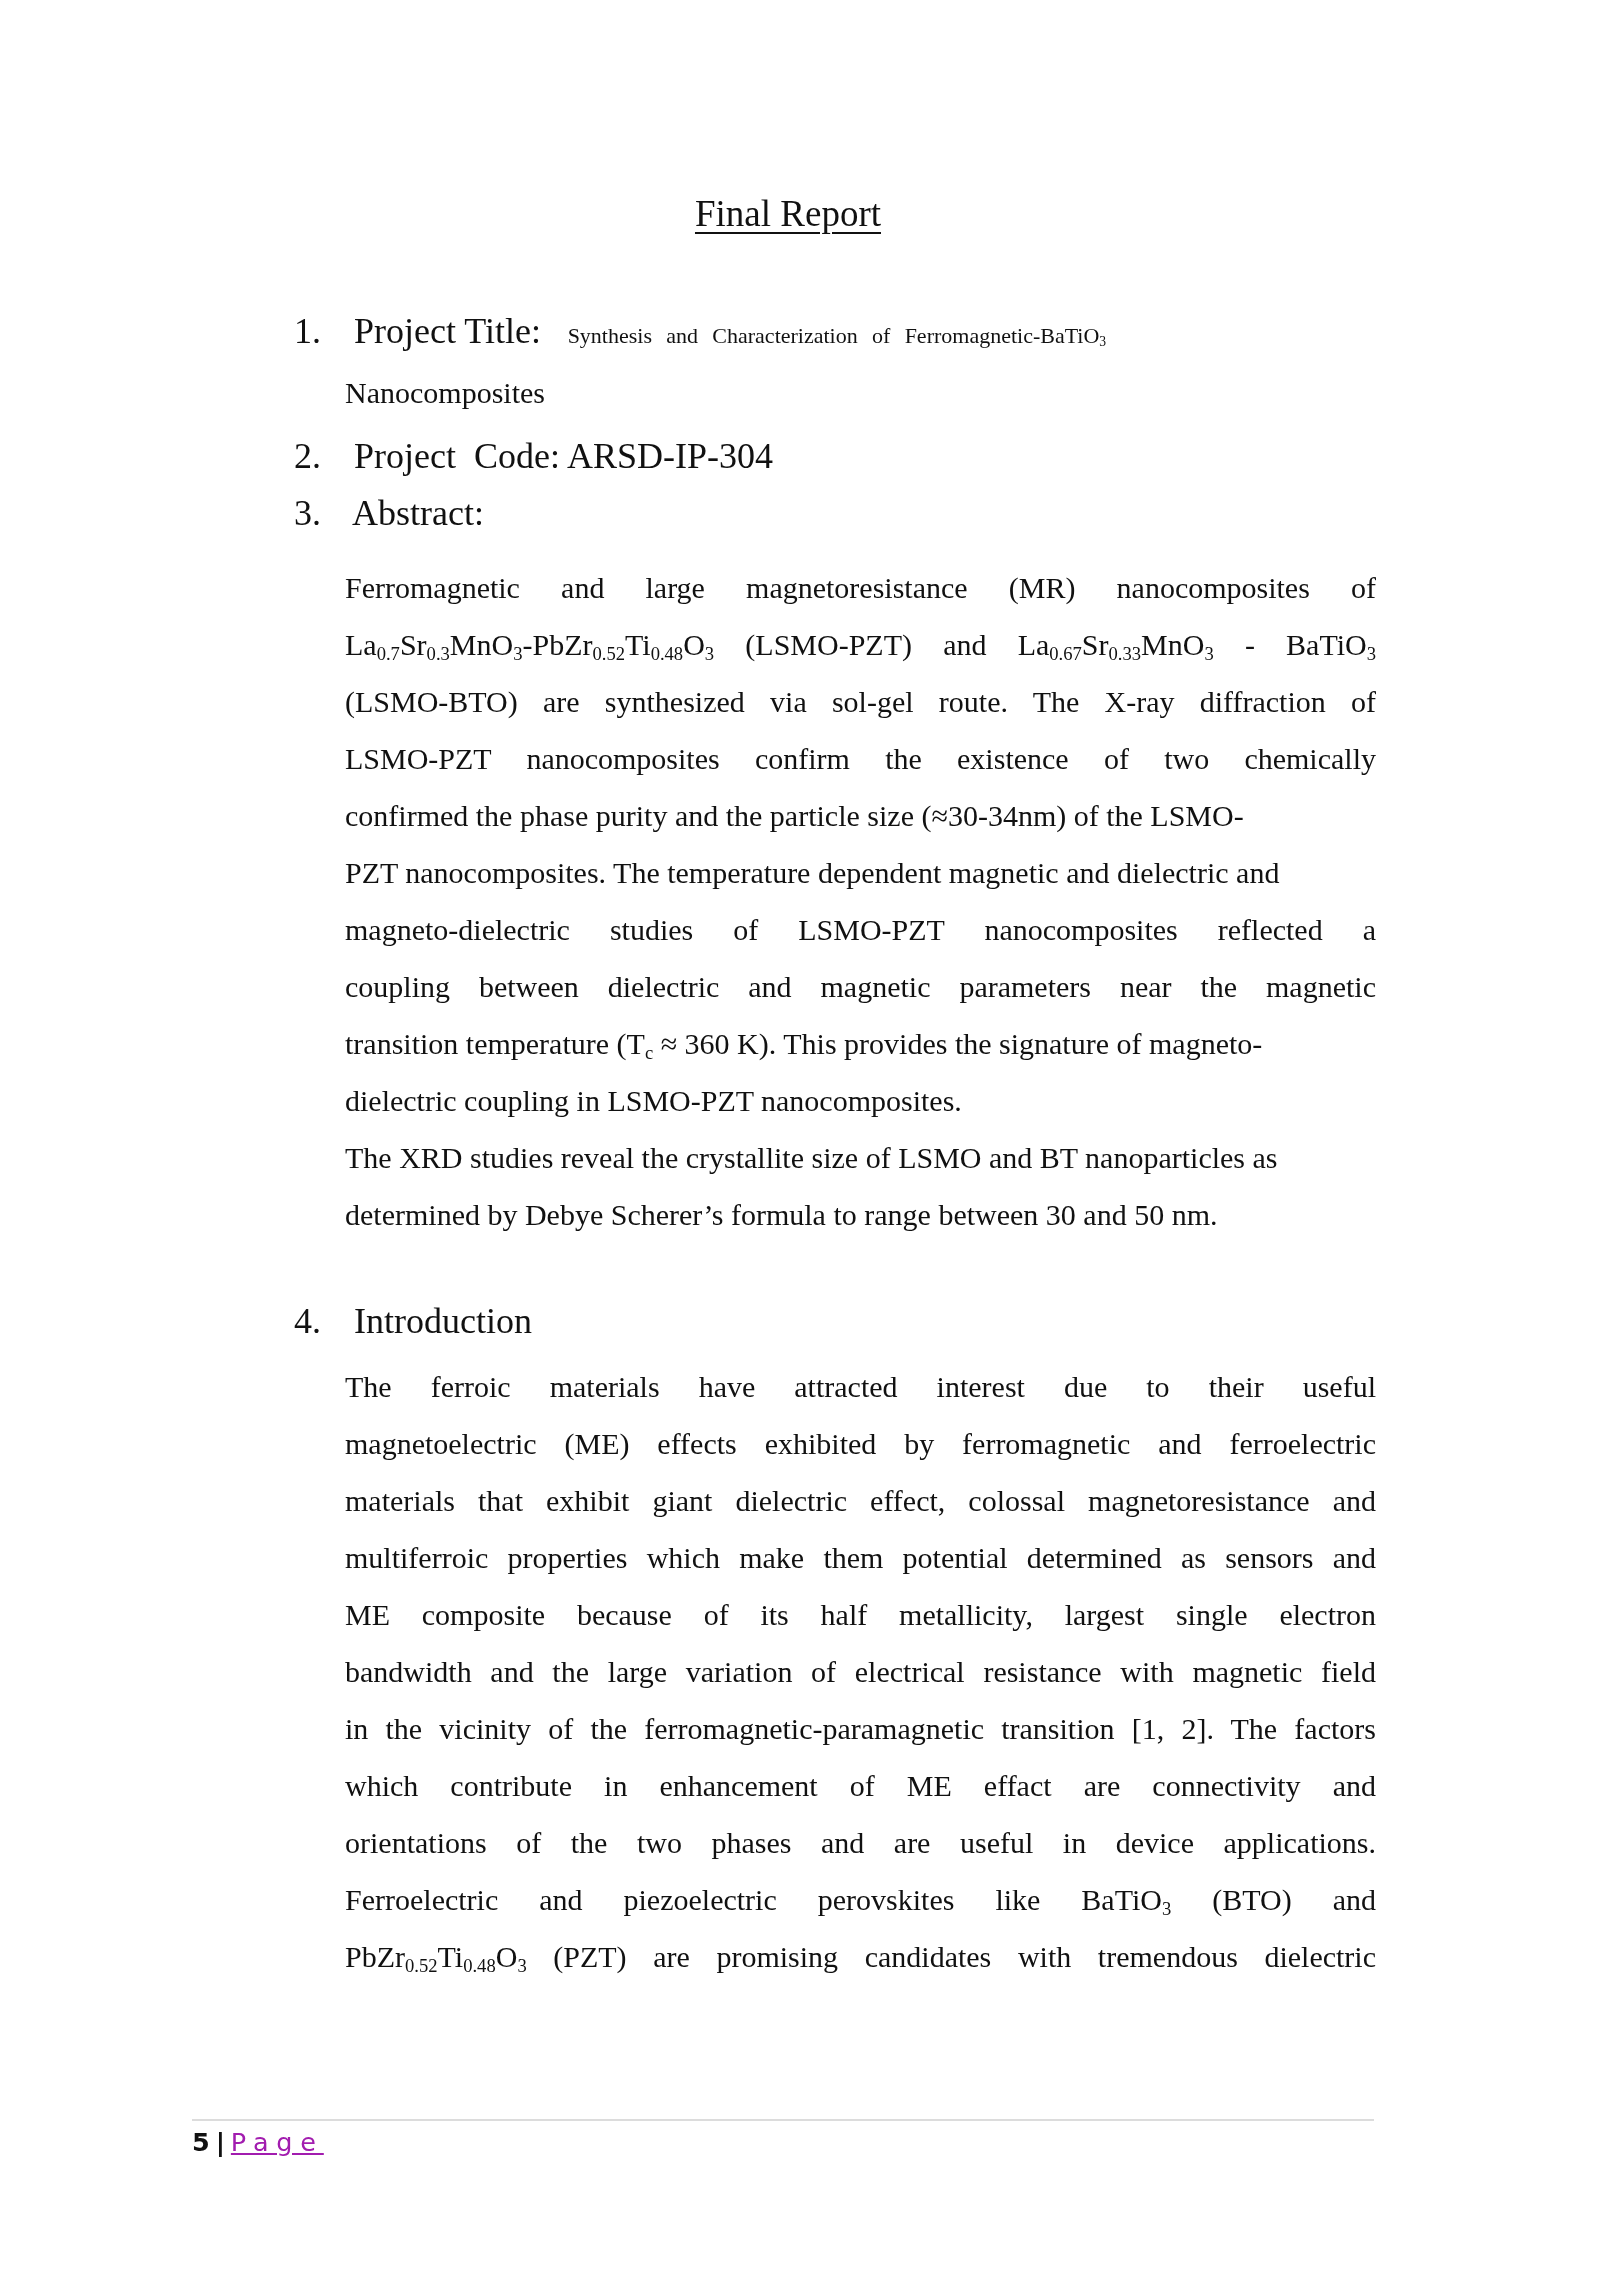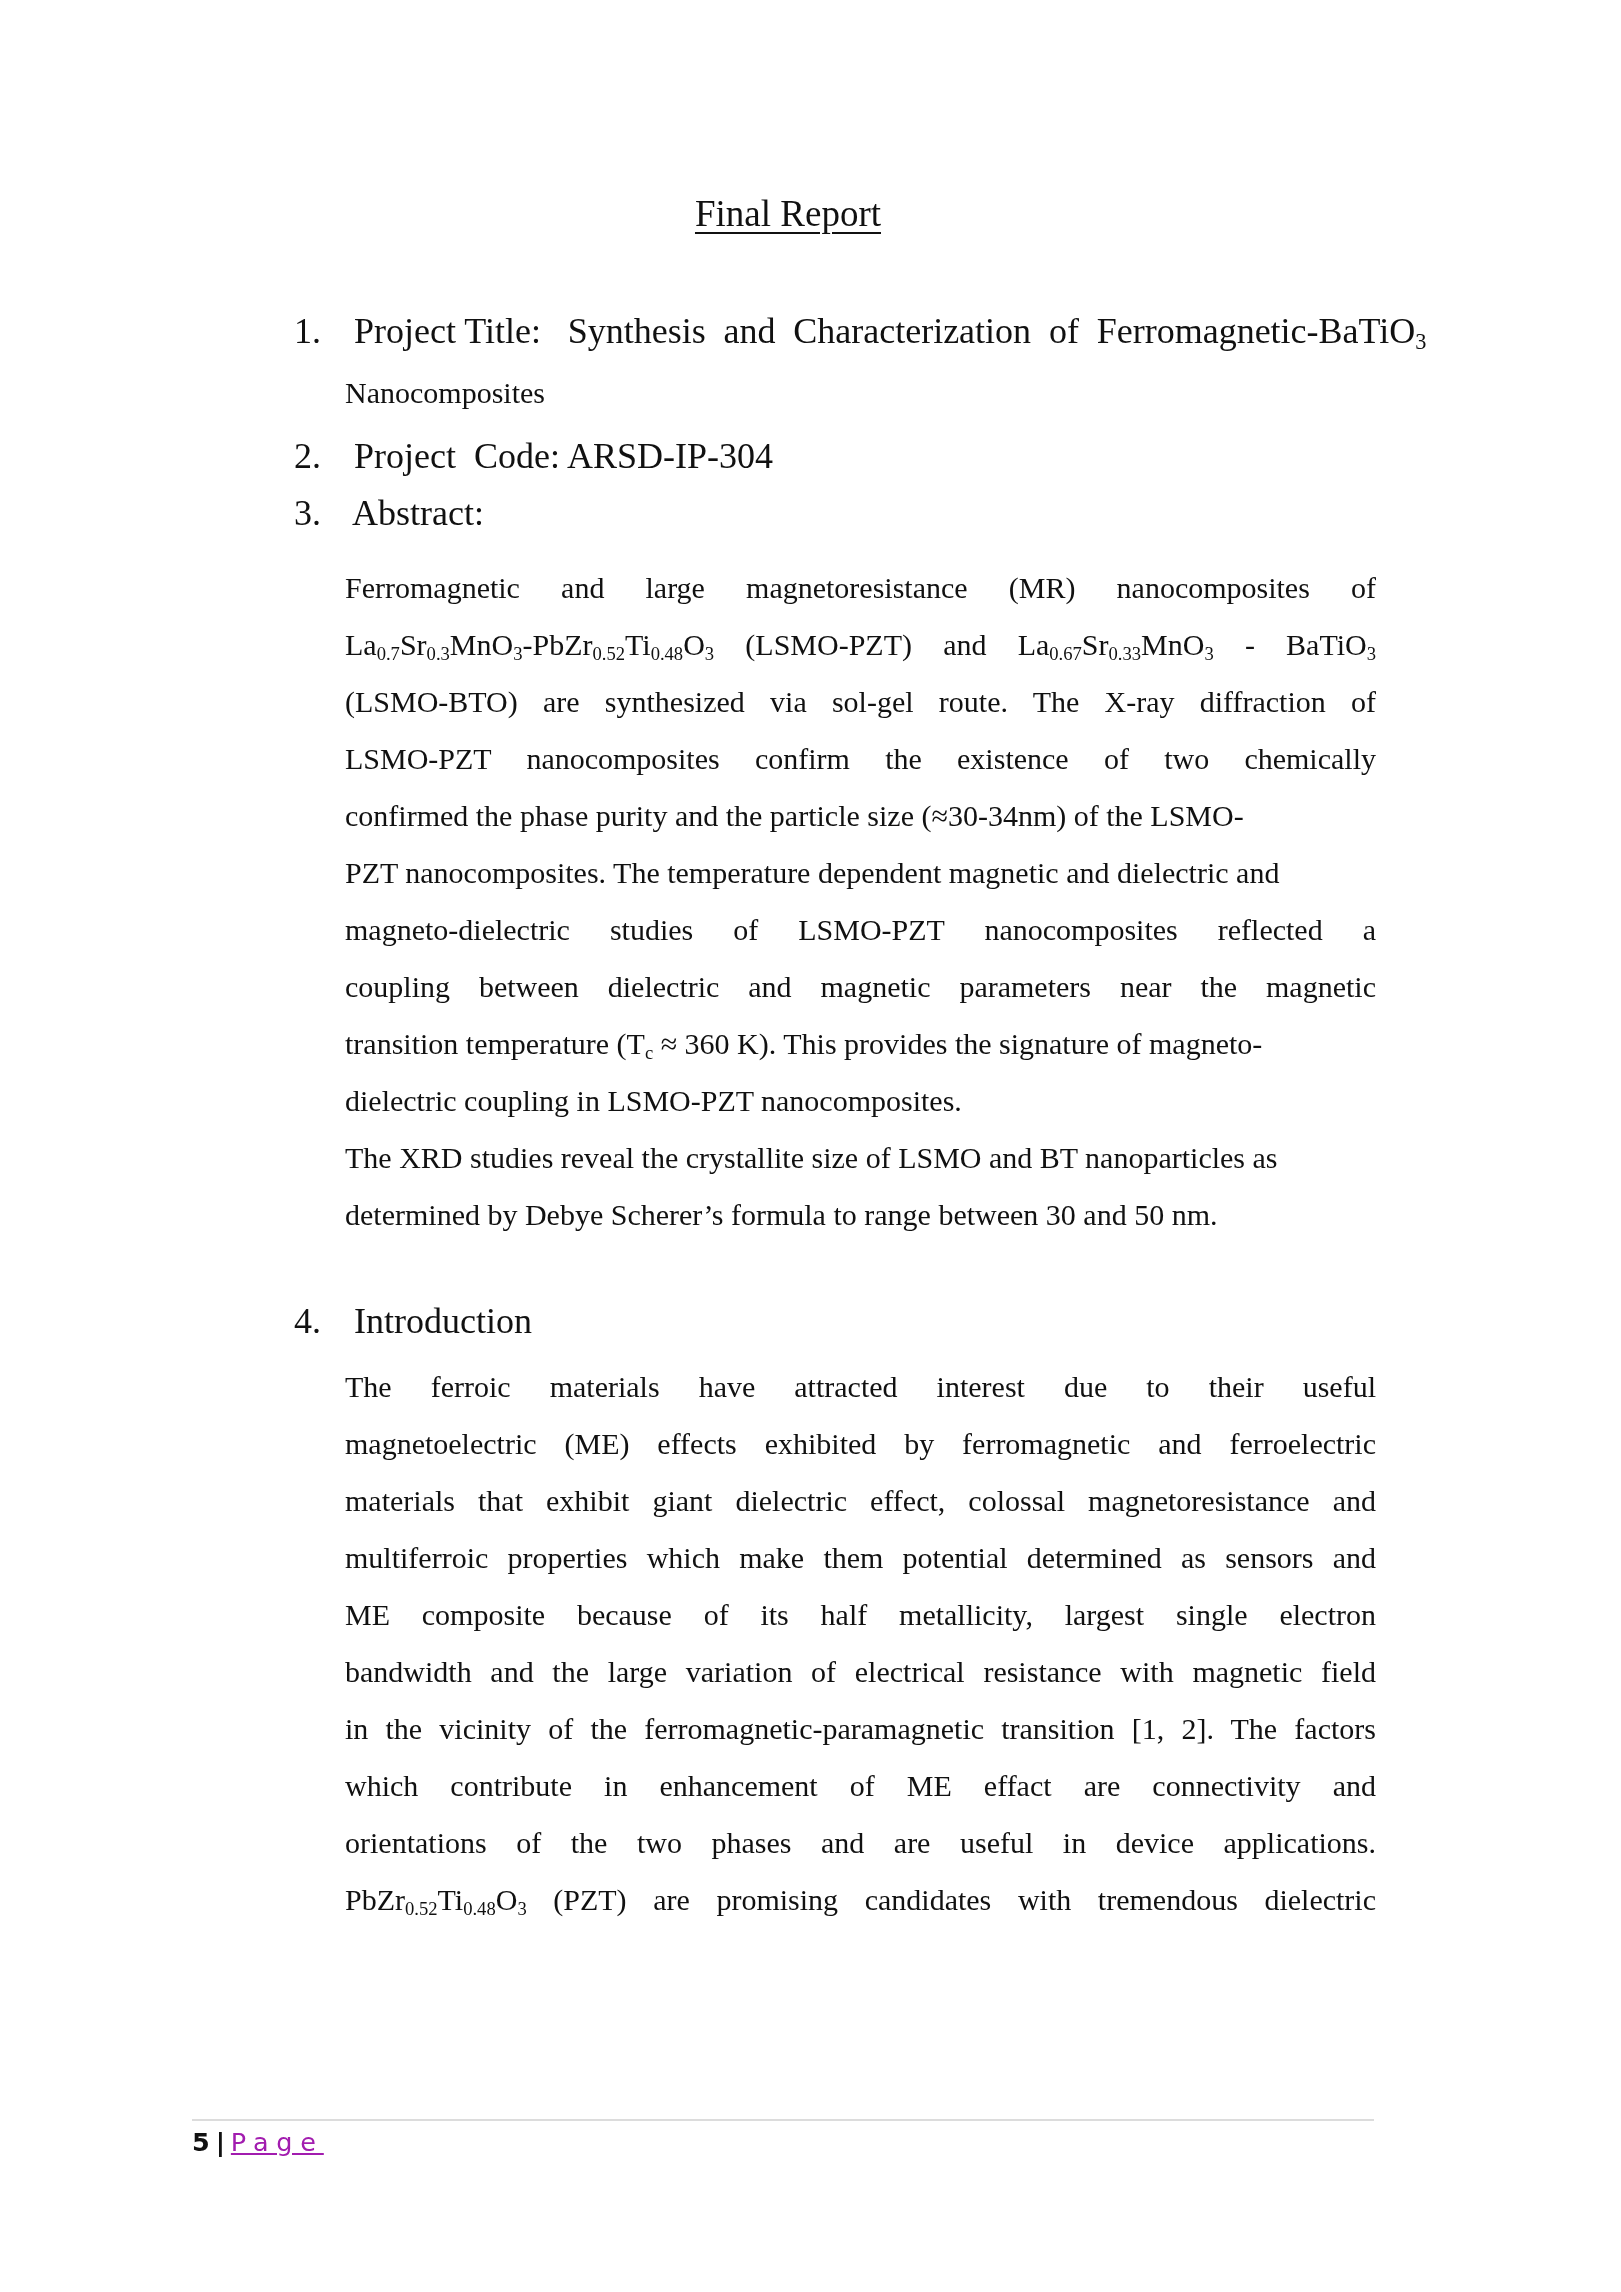--- a/index.html
+++ b/index.html
@@ -2,21 +2,21 @@
 <html><head>
 <meta charset="utf-8">
 <style>
   html, body { margin: 0; padding: 0; background: #ffffff; }
   body { width: 1621px; height: 2293px; position: relative; overflow: hidden;
          font-family: "Liberation Serif", "DejaVu Serif", serif; color: #111; }
   .title { position: absolute; top: 192px; left: 0; width: 1576px; text-align: center;
            font-size: 37px; text-decoration: underline; text-underline-offset: 5.9px; text-decoration-thickness: 2px; }
   .item-head { position: absolute; left: 294px; font-size: 36px; white-space: nowrap; }
   .item-head .num { display: inline-block; width: 51px; }
-  .proj-title-value { font-size: 36px; }
+  .proj-title-value { font-size: 22px; }
   .cont { position: absolute; left: 345px; font-size: 30px; }
   .para { position: absolute; left: 345px; width: 1031px; font-size: 30px; line-height: 57px; text-align: justify; }
   .para .line { display: block; text-align: justify; text-align-last: justify; height: 57px; white-space: nowrap; }
   .para .line.last { text-align-last: left; }
   sub { font-size: 62%; vertical-align: -0.25em; line-height: 0; }
   .footer-rule { position: absolute; top: 2119px; left: 192px; width: 1182px; height: 2px; background: #dcdcdc; }
   .footer { position: absolute; top: 2127px; left: 192px; font-family: "DejaVu Sans", "Liberation Sans", sans-serif; font-size: 25.5px; }
   .footer .pnum { font-weight: bold; color: #111; }
   .footer .bar { font-weight: bold; color: #111; margin: 0 5.9px 0 5.9px; }
   .footer .pword { color: #a21caf; letter-spacing: 7.8px; text-decoration: underline; }
@@ -67,20 +67,21 @@
   <div class="para" style="top:1358px" id="intro">
       <span class="line">The ferroic materials have attracted interest due to their useful</span>
       <span class="line">magnetoelectric (ME) effects exhibited by ferromagnetic and ferroelectric</span>
       <span class="line">materials that exhibit giant dielectric effect, colossal magnetoresistance and</span>
       <span class="line">multiferroic properties which make them potential determined as sensors and</span>
       <span class="line">ME composite because of its half metallicity, largest single electron</span>
       <span class="line">bandwidth and the large variation of electrical resistance with magnetic field</span>
       <span class="line">in the vicinity of the ferromagnetic-paramagnetic transition [1, 2]. The factors</span>
       <span class="line">which contribute in enhancement of ME effact are connectivity and</span>
       <span class="line">orientations of the two phases and are useful in device applications.</span>
+      <span class="line">Ferroelectric and piezoelectric perovskites like BaTiO<sub>3</sub> (BTO) and</span>
       <span class="line">PbZr<sub>0.52</sub>Ti<sub>0.48</sub>O<sub>3</sub> (PZT) are promising candidates with tremendous dielectric</span>
     </div>
 
   <div class="footer-rule"></div>
   <div class="footer">
     <span class="pnum">5</span><span class="bar">|</span><span class="pword">Page</span>
   </div>
 </div>
 
 

